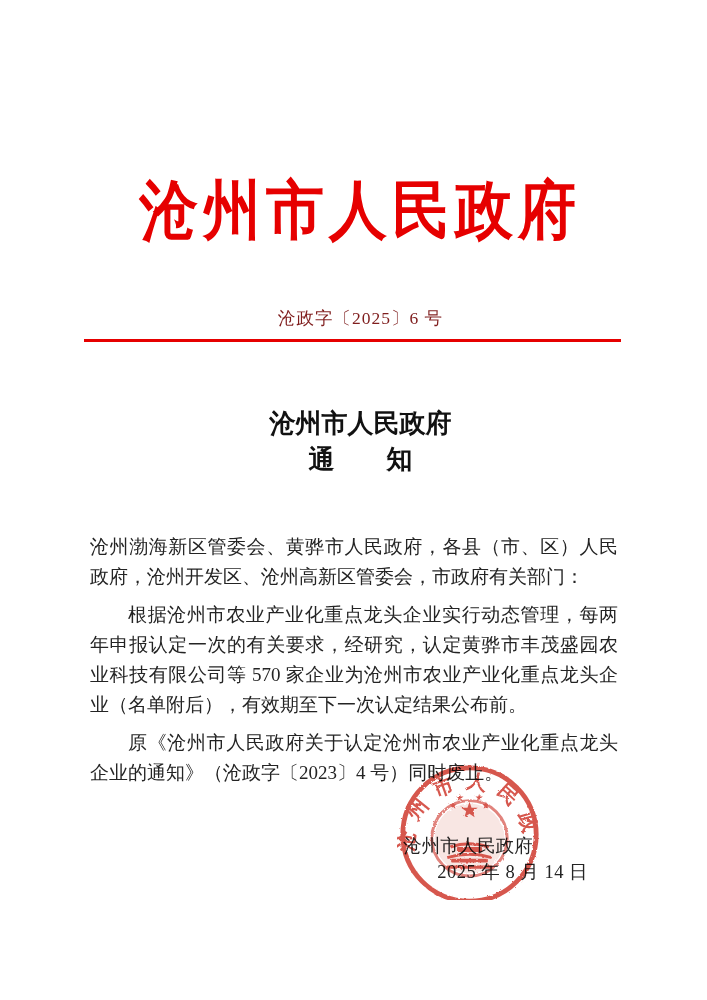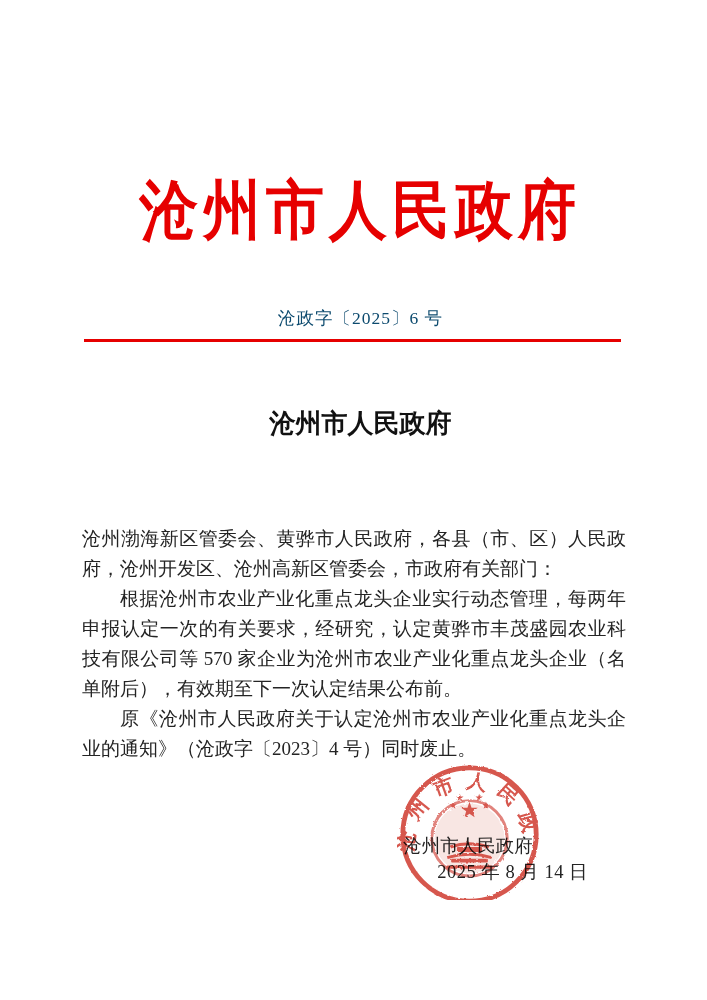--- a/index.html
+++ b/index.html
@@ -33,21 +33,21 @@
   }
   
   .doc-number {
     position: absolute;
     top: 306px;
     left: 14px;
     right: 0;
     text-align: center;
     font-size: 17.5px;
     letter-spacing: 1px;
-    color: #0c4a6e;
+    color: #7f1d1d;
   }
   
   .red-divider {
     position: absolute;
     top: 339px;
     left: 84px;
     width: 537px;
     height: 3px;
     background: #e60000;
   }
@@ -68,21 +68,21 @@
   .body-text {
     position: absolute;
     top: 524px;
     left: 82px;
     width: 544px;
     font-size: 19px;
     line-height: 30px;
     text-align: justify;
     color: #242424;
   }
-  .body-text p { margin: 0; }
+  .body-text p { margin: 8px; }
   .body-text p.indent { text-indent: 2em; }
   
   .signature {
     position: absolute;
     top: 834px;
     left: 348px;
     width: 240px;
     text-align: center;
     font-size: 18.5px;
     line-height: 25px;
@@ -115,20 +115,21 @@
 <div class="page">
 
   <div class="agency-header">沧州市人民政府</div>
 
   <div class="doc-number">沧政字〔2025〕6 号</div>
 
   <div class="red-divider"></div>
 
   <div class="doc-title">
     <div class="t-line">沧州市人民政府</div>
+    <div class="t-line">通　　知</div>
   </div>
 
   <div class="body-text">
     <p>沧州渤海新区管委会、黄骅市人民政府，各县（市、区）人民政府，沧州开发区、沧州高新区管委会，市政府有关部门：</p>
     <p class="indent">根据沧州市农业产业化重点龙头企业实行动态管理，每两年申报认定一次的有关要求，经研究，认定黄骅市丰茂盛园农业科技有限公司等 570 家企业为沧州市农业产业化重点龙头企业（名单附后），有效期至下一次认定结果公布前。</p>
     <p class="indent">原《沧州市人民政府关于认定沧州市农业产业化重点龙头企业的通知》（沧政字〔2023〕4 号）同时废止。</p>
   </div>
 
   <div class="signature">
     <div class="sig-name">沧州市人民政府</div>

